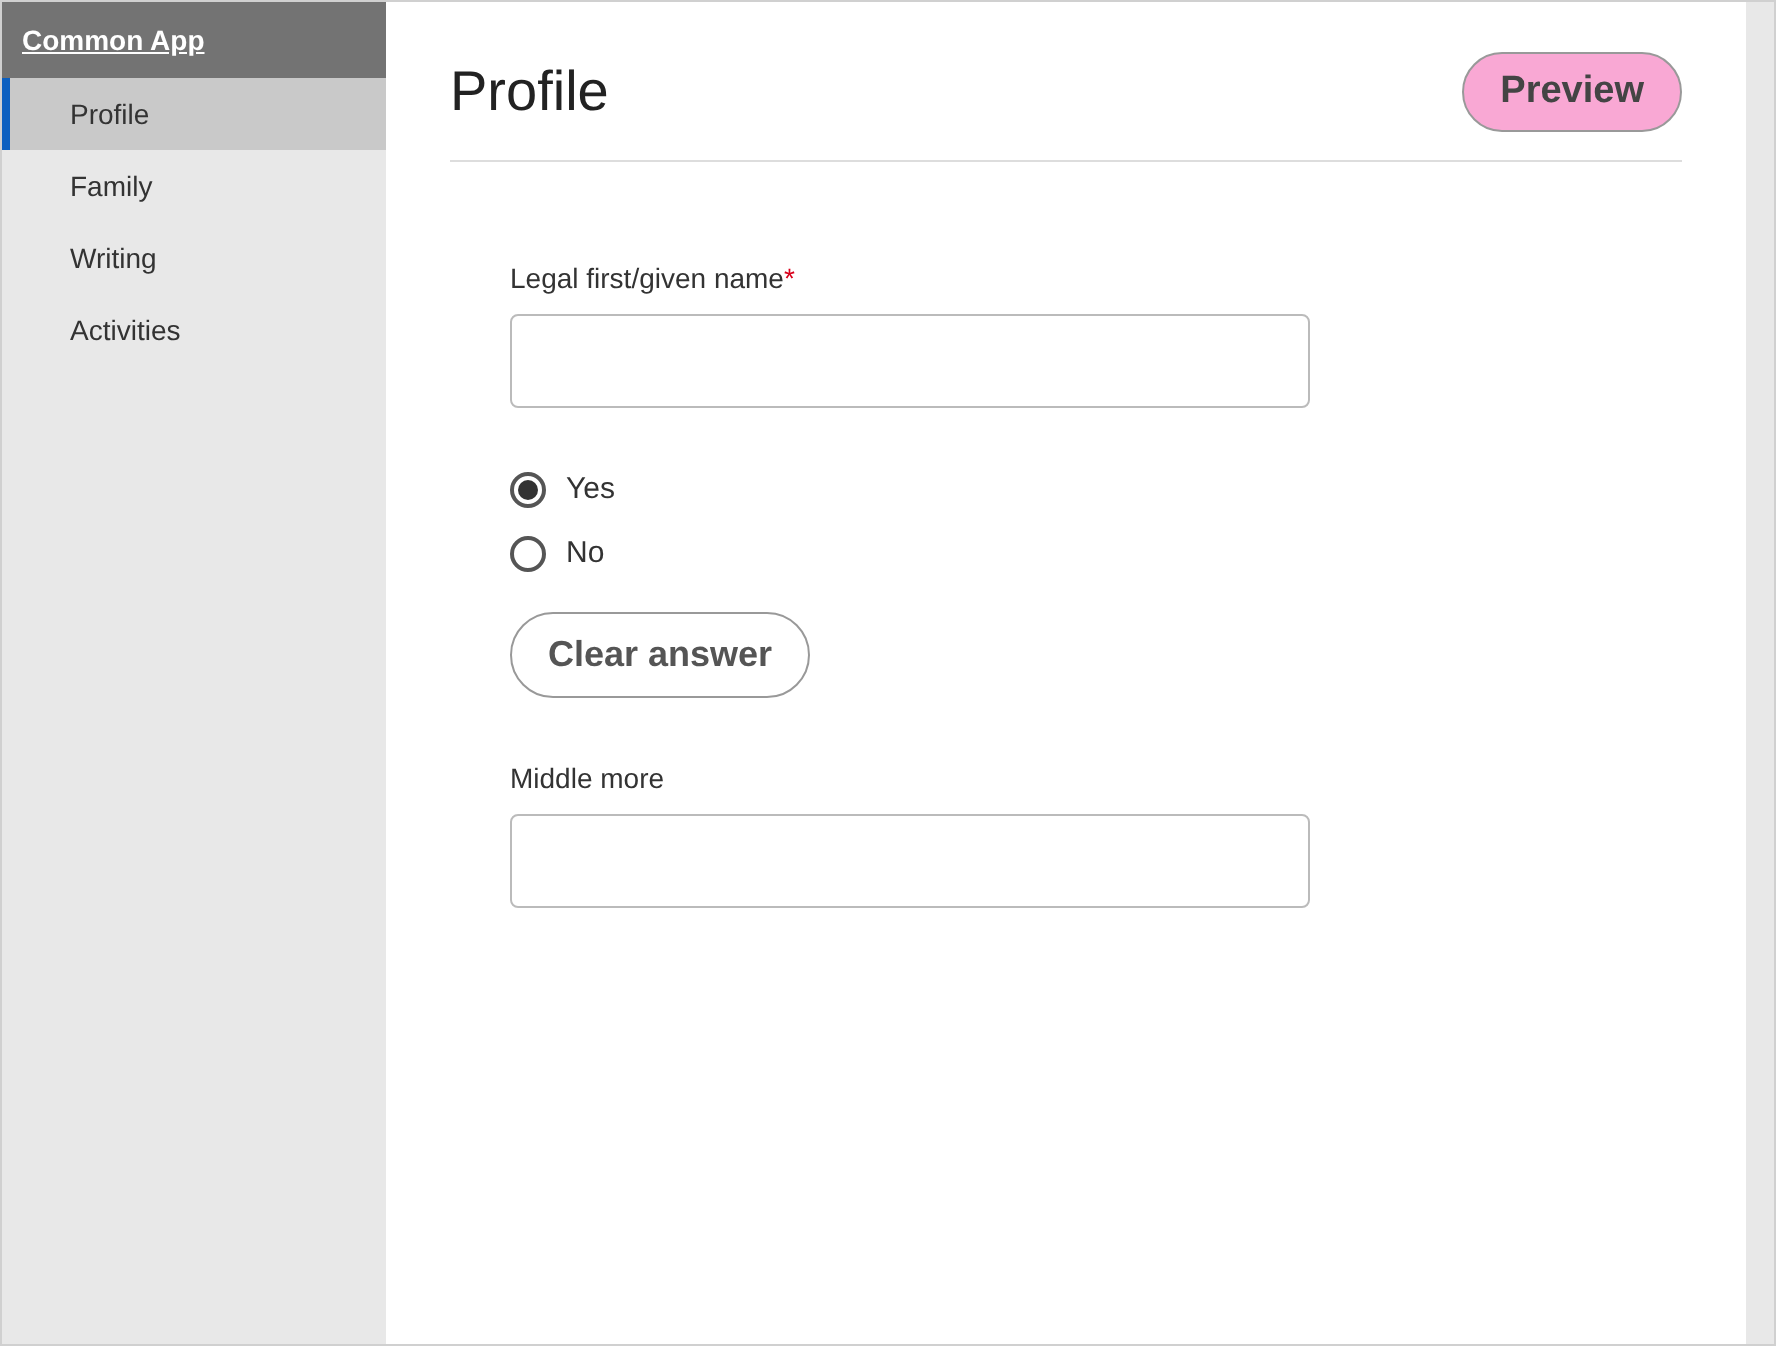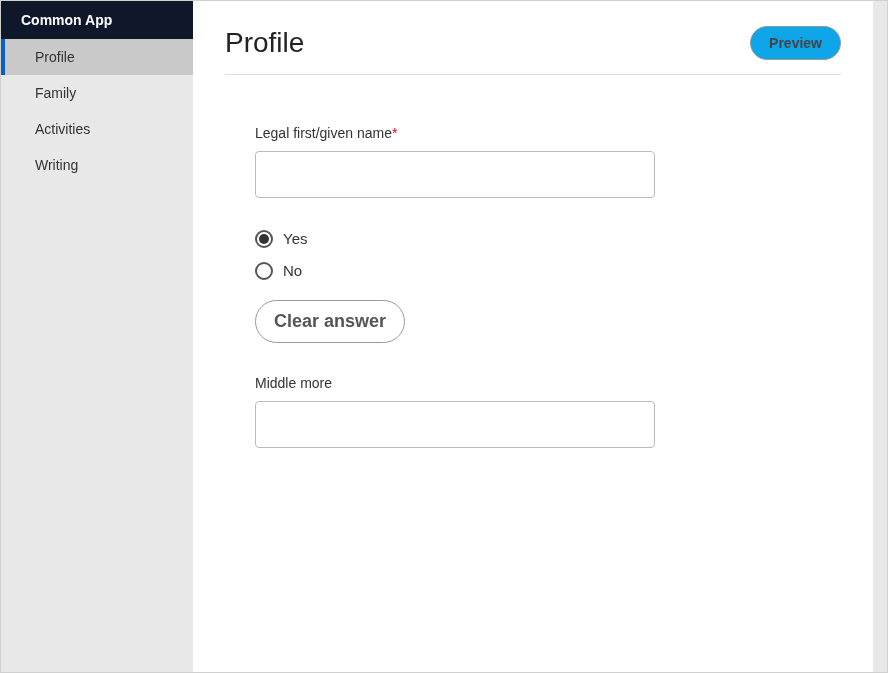--- a/index.html
+++ b/index.html
@@ -20,25 +20,26 @@
       height: 100%;
       background: #e8e8e8;
       border: 1px solid #d0d0d0;
     }
     .sidebar {
       width: 192px;
       background: #e8e8e8;
       flex-shrink: 0;
     }
     .sidebar-header {
-      background: #0f172a;
+      background: #737373;
       color: #fff;
       font-weight: bold;
       font-size: 14px;
-      padding: 11px 20px;
+      padding: 11px 10px;
+      text-decoration: underline;
     }
     .sidebar-items {
       list-style: none;
     }
     .sidebar-item {
       font-size: 14px;
       color: #333;
       padding: 10px 14px 10px 30px;
       cursor: pointer;
       border-left: 4px solid transparent;
@@ -81,24 +82,24 @@
       padding-bottom: 14px;
       margin-bottom: 22px;
     }
     .page-title {
       font-size: 28px;
       font-weight: normal;
       color: #222;
     }
     .preview-button {
       border: 1px solid #999;
-      background: #0ea5e9;
+      background: #f9a8d4;
       color: #444;
       font-weight: bold;
-      font-size: 14px;
+      font-size: 19px;
       padding: 8px 18px;
       border-radius: 20px;
       cursor: pointer;
     }
     .section-header {
       background: #0b5fc0;
       color: #fff;
       font-weight: bold;
       font-size: 15px;
       padding: 12px 18px;
@@ -199,24 +200,24 @@
   <nav class="sidebar">
     <div class="sidebar-header">Common App</div>
     <ul class="sidebar-items">
       <li class="sidebar-item active">
         <span>Profile</span>
       </li>
       <li class="sidebar-item">
         <span>Family</span>
       </li>
       <li class="sidebar-item">
+        <span>Writing</span>
+      </li>
+      <li class="sidebar-item">
         <span>Activities</span>
-      </li>
-      <li class="sidebar-item">
-        <span>Writing</span>
       </li>
     </ul>
   </nav>
 
   <main class="main">
     <div class="page-header">
       <h1 class="page-title">Profile</h1>
       <button class="preview-button">Preview</button>
     </div>
 

